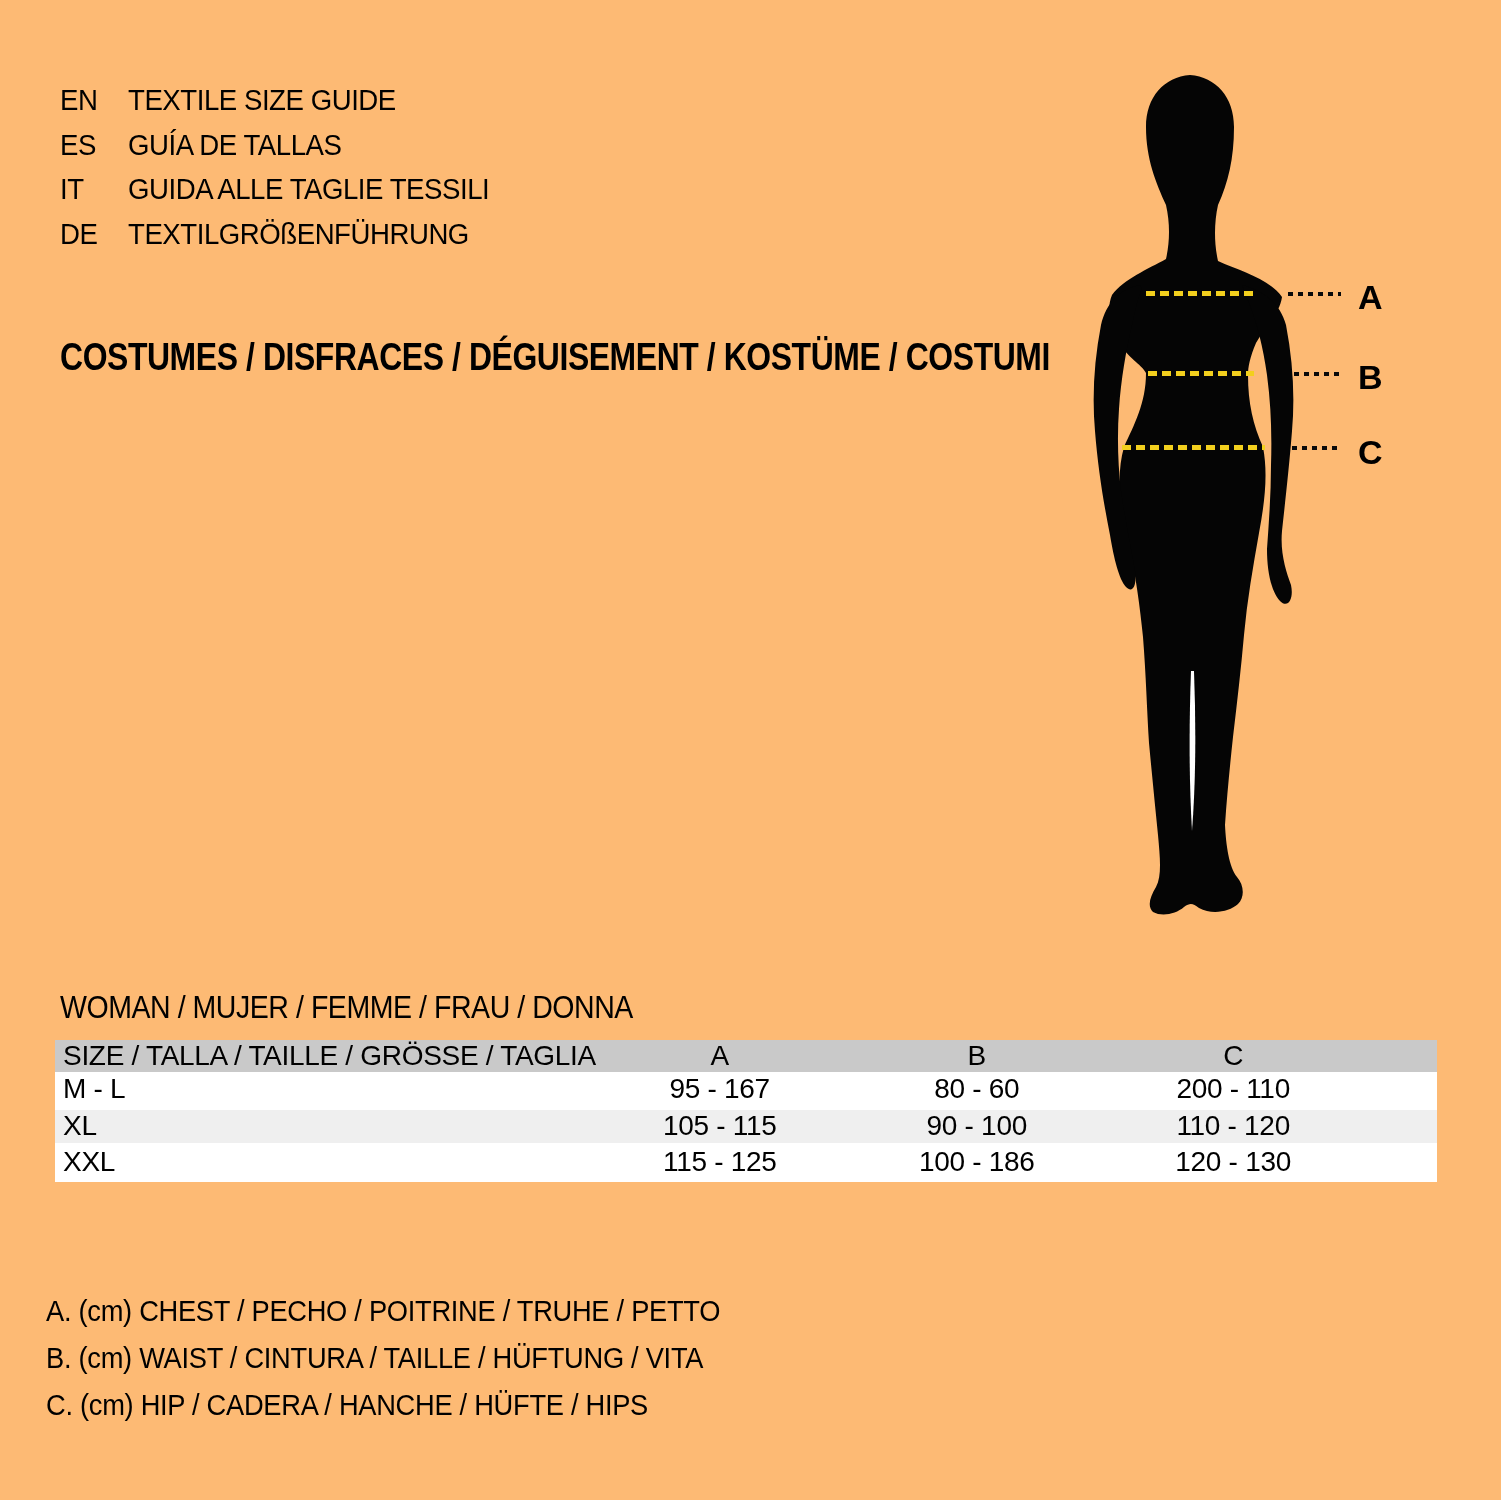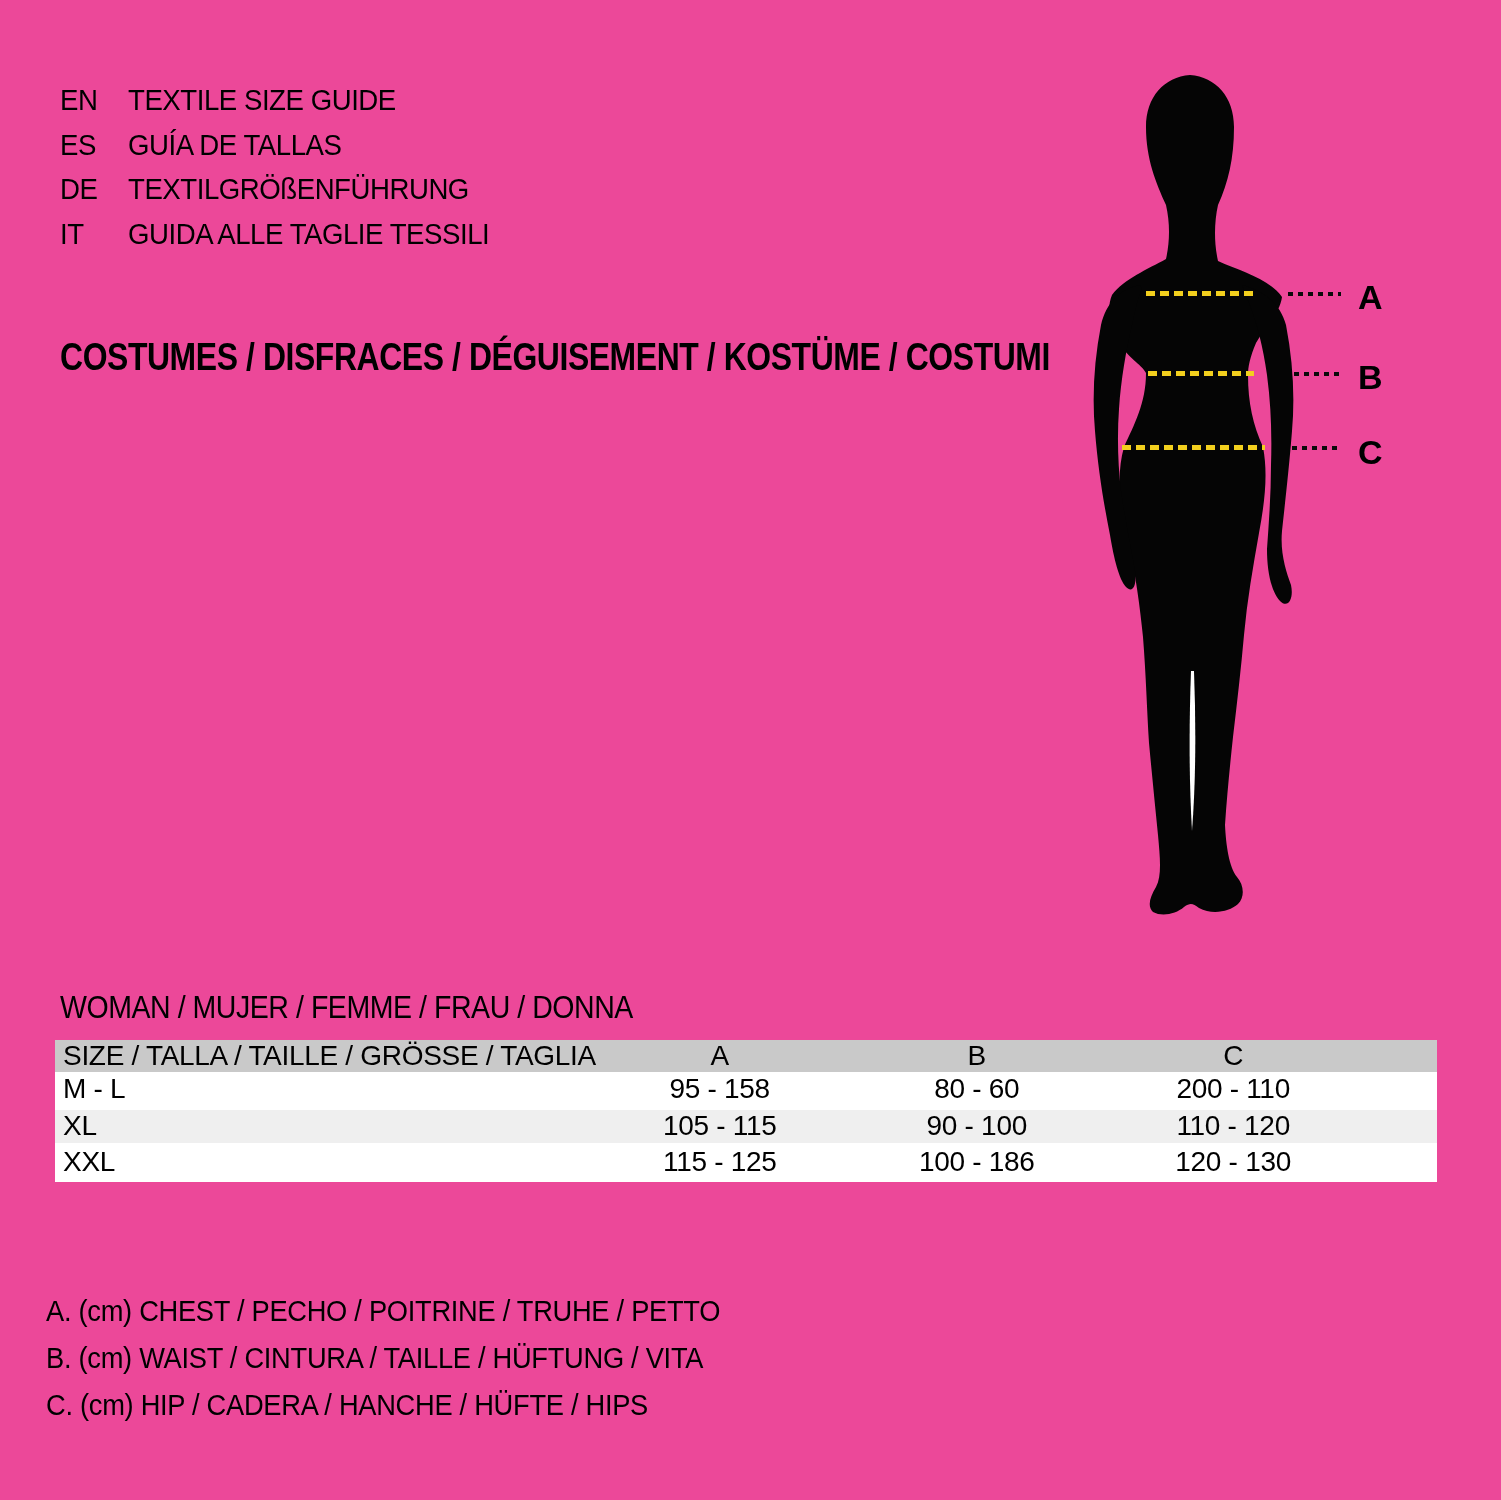--- a/index.html
+++ b/index.html
@@ -4,21 +4,21 @@
 <style>
   * { margin: 0; padding: 0; box-sizing: border-box; }
   html, body { background: #ffffff; }
   body {
     font-family: "Liberation Sans", sans-serif;
     color: #000000;
     width: 1501px; height: 1500px;
     position: relative;
     overflow: hidden;
   }
-  .page { position: absolute; left: 0; top: 0; width: 1501px; height: 1500px; background: #ec4899; }
+  .page { position: absolute; left: 0; top: 0; width: 1501px; height: 1500px; background: #fdba74; }
 
   
   .lang-list { position: absolute; left: 60px; top: 78px; }
   .lang-row { display: flex; height: 44.5px; align-items: center; }
   .lang-code {
     width: 68px; font-size: 30px; letter-spacing: -0.5px;
     transform: scaleX(0.92); transform-origin: left center; white-space: nowrap;
   }
   .lang-label {
     font-size: 30px; letter-spacing: -0.5px;
@@ -84,26 +84,26 @@
   <div class="lang-list">
     <div class="lang-row">
       <span class="lang-code">EN</span>
       <span class="lang-label">TEXTILE SIZE GUIDE</span>
     </div>
     <div class="lang-row">
       <span class="lang-code">ES</span>
       <span class="lang-label">GUÍA DE TALLAS</span>
     </div>
     <div class="lang-row">
+      <span class="lang-code">IT</span>
+      <span class="lang-label">GUIDA ALLE TAGLIE TESSILI</span>
+    </div>
+    <div class="lang-row">
       <span class="lang-code">DE</span>
       <span class="lang-label">TEXTILGRÖßENFÜHRUNG</span>
-    </div>
-    <div class="lang-row">
-      <span class="lang-code">IT</span>
-      <span class="lang-label">GUIDA ALLE TAGLIE TESSILI</span>
     </div>
   </div>
 
   <div class="category-heading">COSTUMES / DISFRACES / DÉGUISEMENT / KOSTÜME / COSTUMI</div>
 
   <div class="figure-wrap">
     <svg class="figure-svg" width="300" height="845" viewBox="0 0 300 845" xmlns="http://www.w3.org/2000/svg">
 
       <path fill="#050505" d="
         M150,2
@@ -191,21 +191,21 @@
         <tr>
           <th>SIZE / TALLA / TAILLE / GRÖSSE / TAGLIA</th>
           <th>A</th>
           <th>B</th>
           <th>C</th>
         </tr>
       </thead>
       <tbody>
         <tr>
           <td>M - L</td>
-          <td>95 - 158</td>
+          <td>95 - 167</td>
           <td>80 - 60</td>
           <td>200 - 110</td>
         </tr>
         <tr>
           <td>XL</td>
           <td>105 - 115</td>
           <td>90 - 100</td>
           <td>110 - 120</td>
         </tr>
         <tr>

